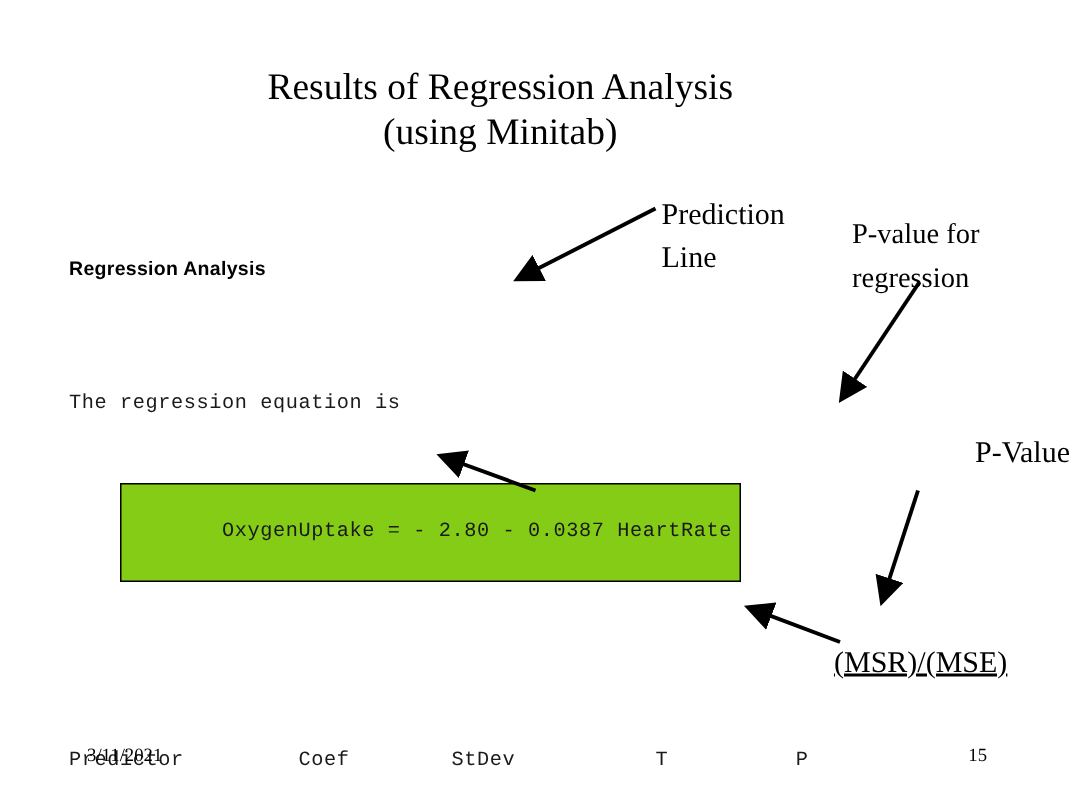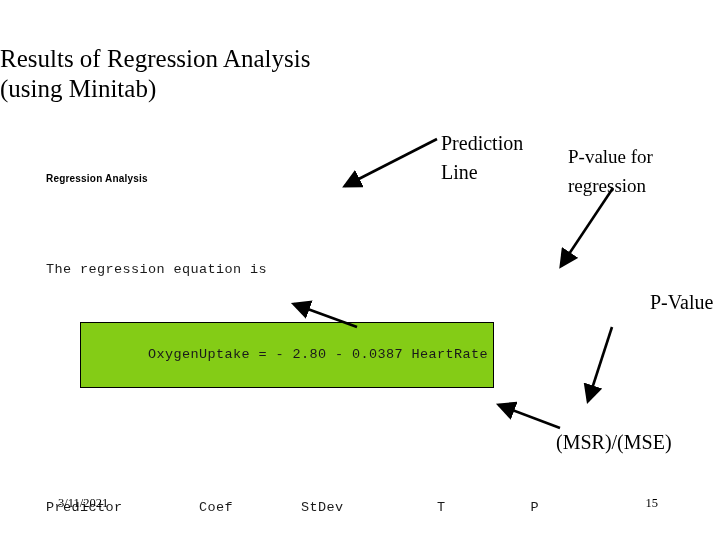--- a/index.html
+++ b/index.html
@@ -16,21 +16,21 @@
     font-family: "Liberation Serif", serif;
     color: #000000;
   }
 
   
   #title-block {
     position: absolute;
     left: 0;
     top: 44px;
     width: 667px;
-    text-align: left;
+    text-align: center;
     font-family: "Liberation Serif", serif;
     font-size: 25px;
     line-height: 30px;
     color: #000000;
   }
   #title-line1, #title-line2 { display: block; }
 
   
   #minitab-output {
     position: absolute;
@@ -39,21 +39,21 @@
     width: 600px;
     font-family: "Liberation Mono", "DejaVu Sans Mono", monospace;
     font-size: 13.5px;
     line-height: 19.6px;
     white-space: pre;
     color: #1a1a1a;
     letter-spacing: 0.4px;
   }
   #mtb-header {
     font-family: "Liberation Sans", sans-serif;
-    font-size: 10px;
+    font-size: 13px;
     font-weight: bold;
     letter-spacing: 0.2px;
     color: #000000;
     line-height: 16px;
     margin-bottom: 14px;
   }
   .mtb-line { display: block; }
   .mtb-gap { display: block; height: 10px; }
 
   
@@ -98,20 +98,21 @@
     font-weight: bold;
     line-height: 17px;
     white-space: nowrap;
   }
   #callout-msr-mse {
     left: 556px;
     top: 430px;
     font-size: 20px;
     line-height: 24px;
     white-space: nowrap;
+    text-decoration: underline;
   }
 
   
   #arrow-layer {
     position: absolute;
     left: 0;
     top: 0;
     width: 720px;
     height: 540px;
     pointer-events: none;

